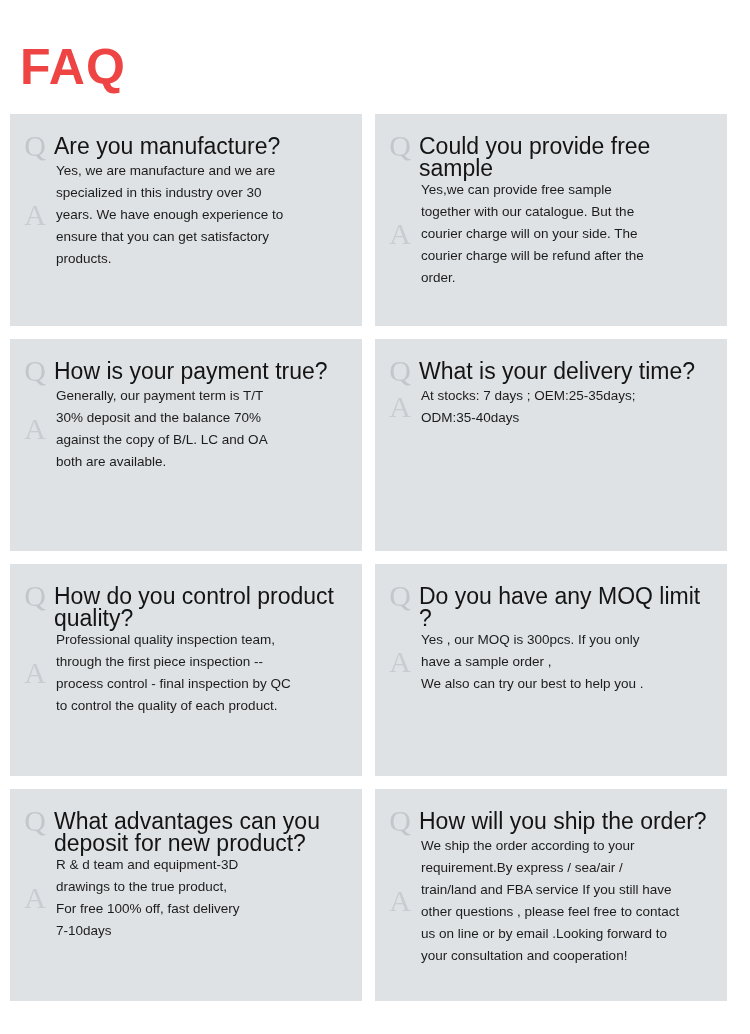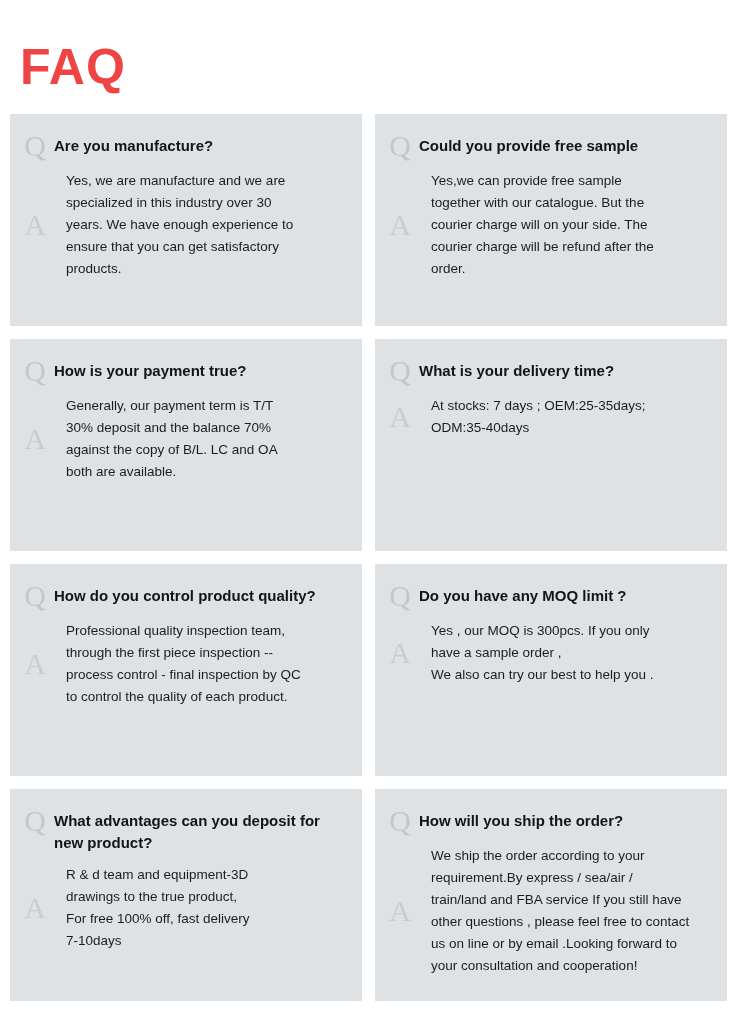--- a/index.html
+++ b/index.html
@@ -59,31 +59,30 @@
     font-weight: normal;
     width: 22px;
     flex: 0 0 22px;
     text-align: center;
     user-select: none;
   }
   .mark.a {
     color: #c9ccd0;
   }
   .q-text {
-    font-size: 15px;
-    font-weight: bold;
+    font-size: 23px;
+    font-weight: normal;
     line-height: 22px;
     color: #141414;
     padding-top: 3px;
   }
   .a-row {
     display: flex;
     align-items: center;
-    gap: 20px;
-    margin-top: 10px;
+    gap: 10px;
   }
   .a-text {
     font-size: 13.5px;
     line-height: 22px;
     color: #1c1c1c;
     white-space: pre-line;
   }
   .a-mark-wrap {
     width: 22px;
     flex: 0 0 22px;

